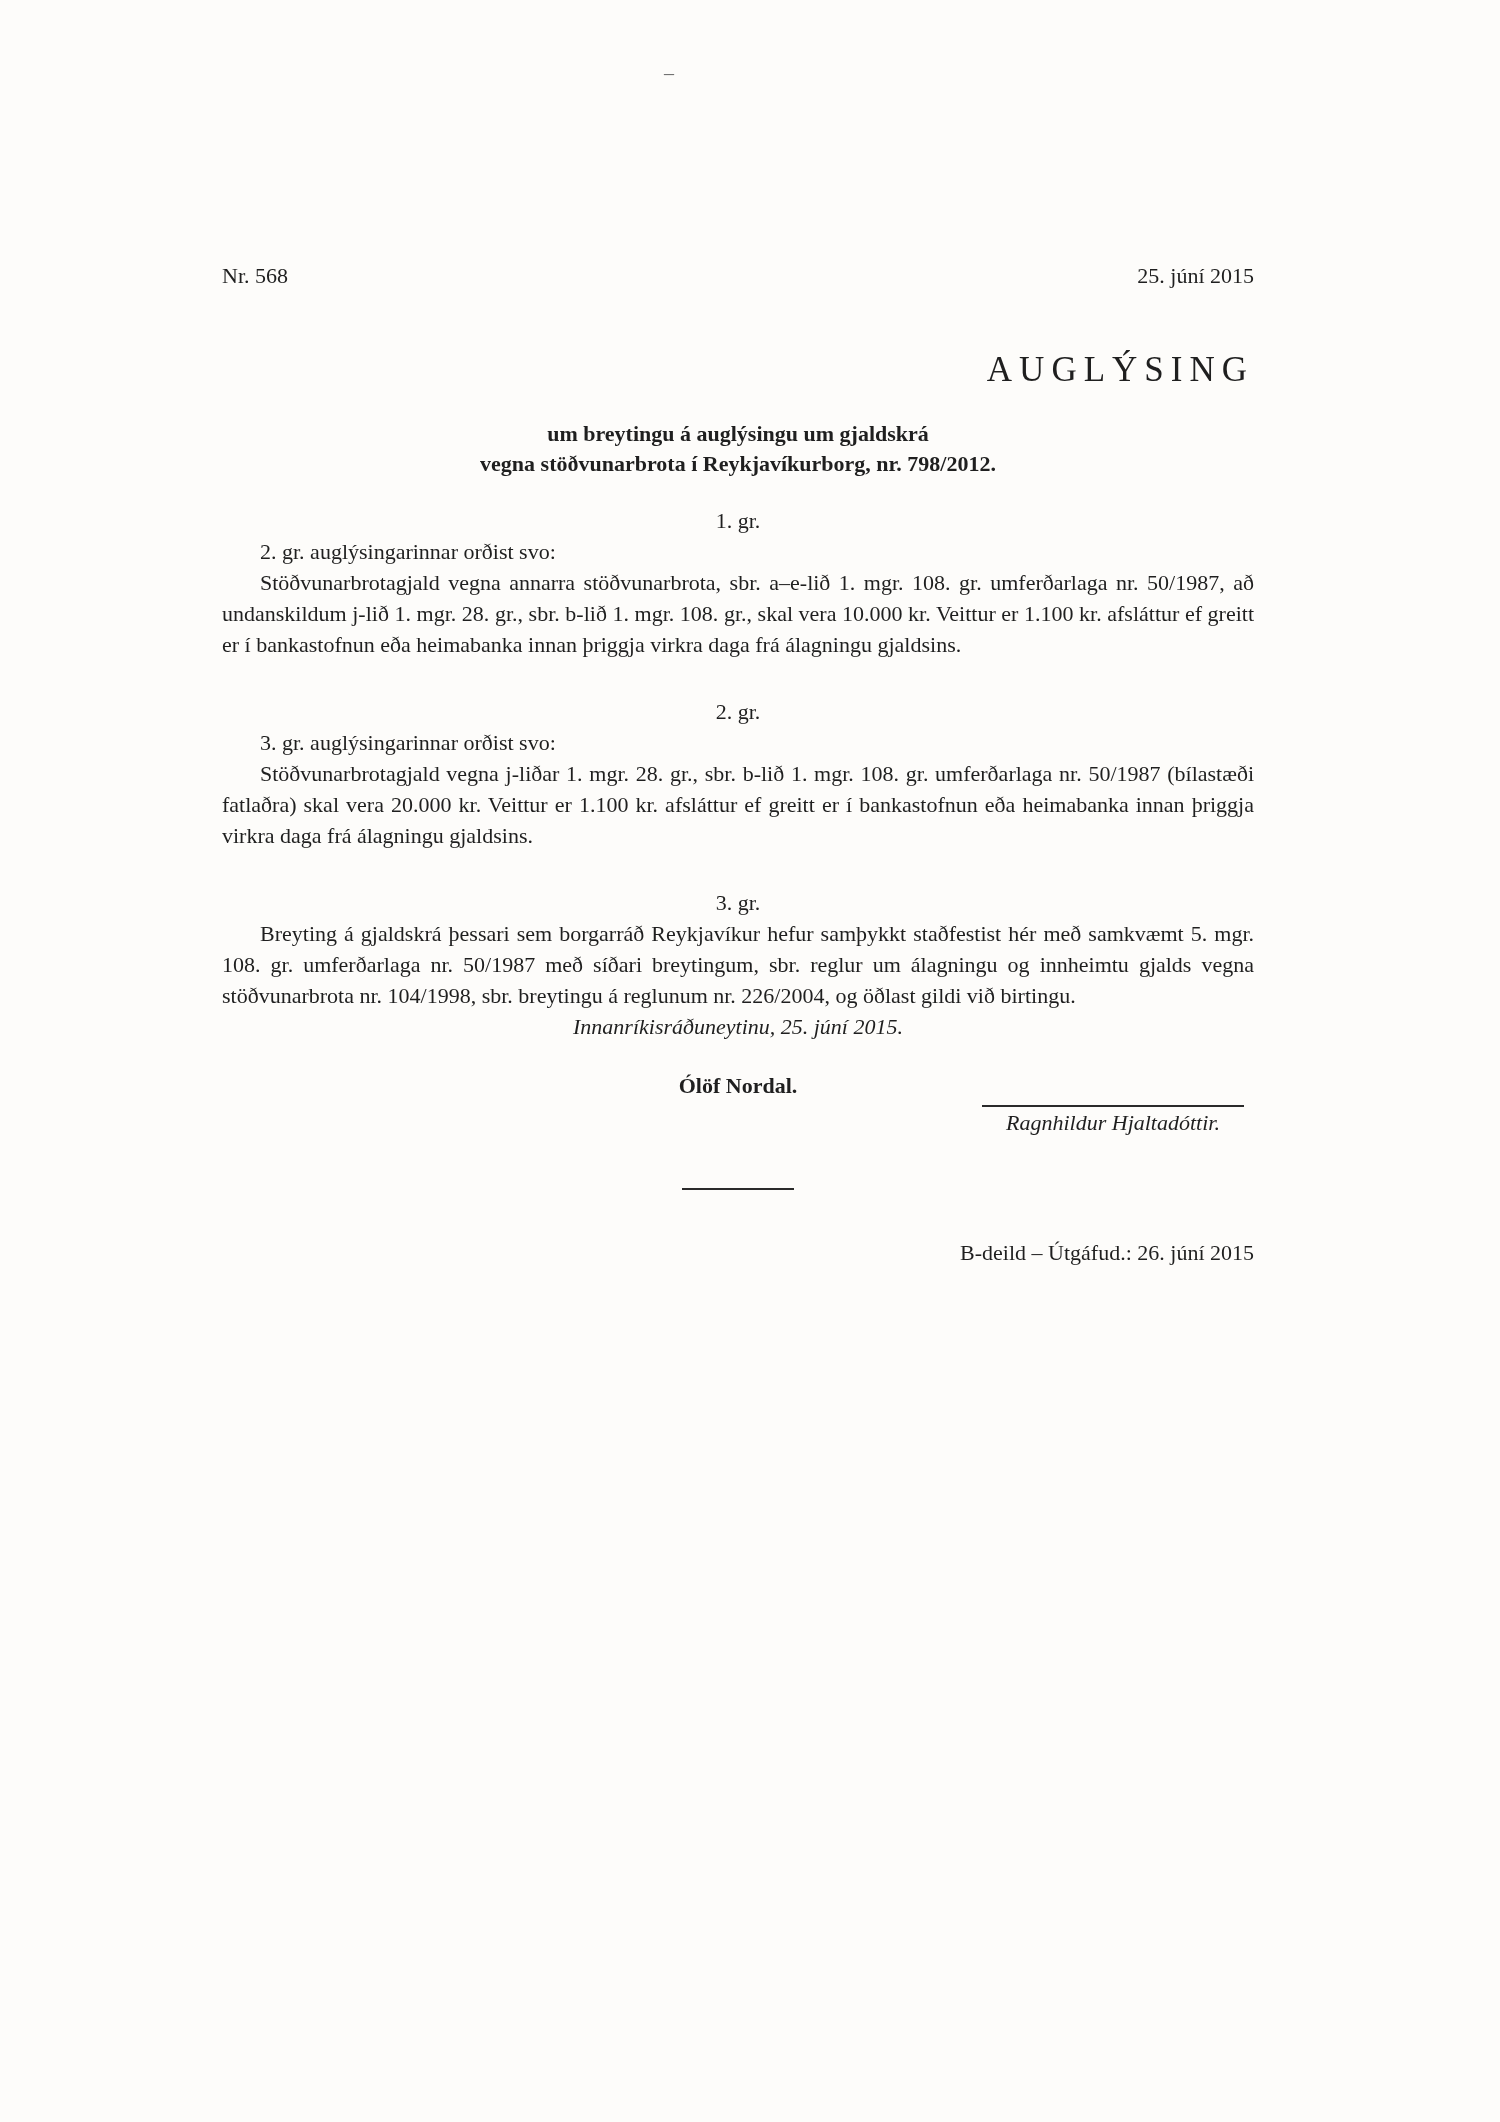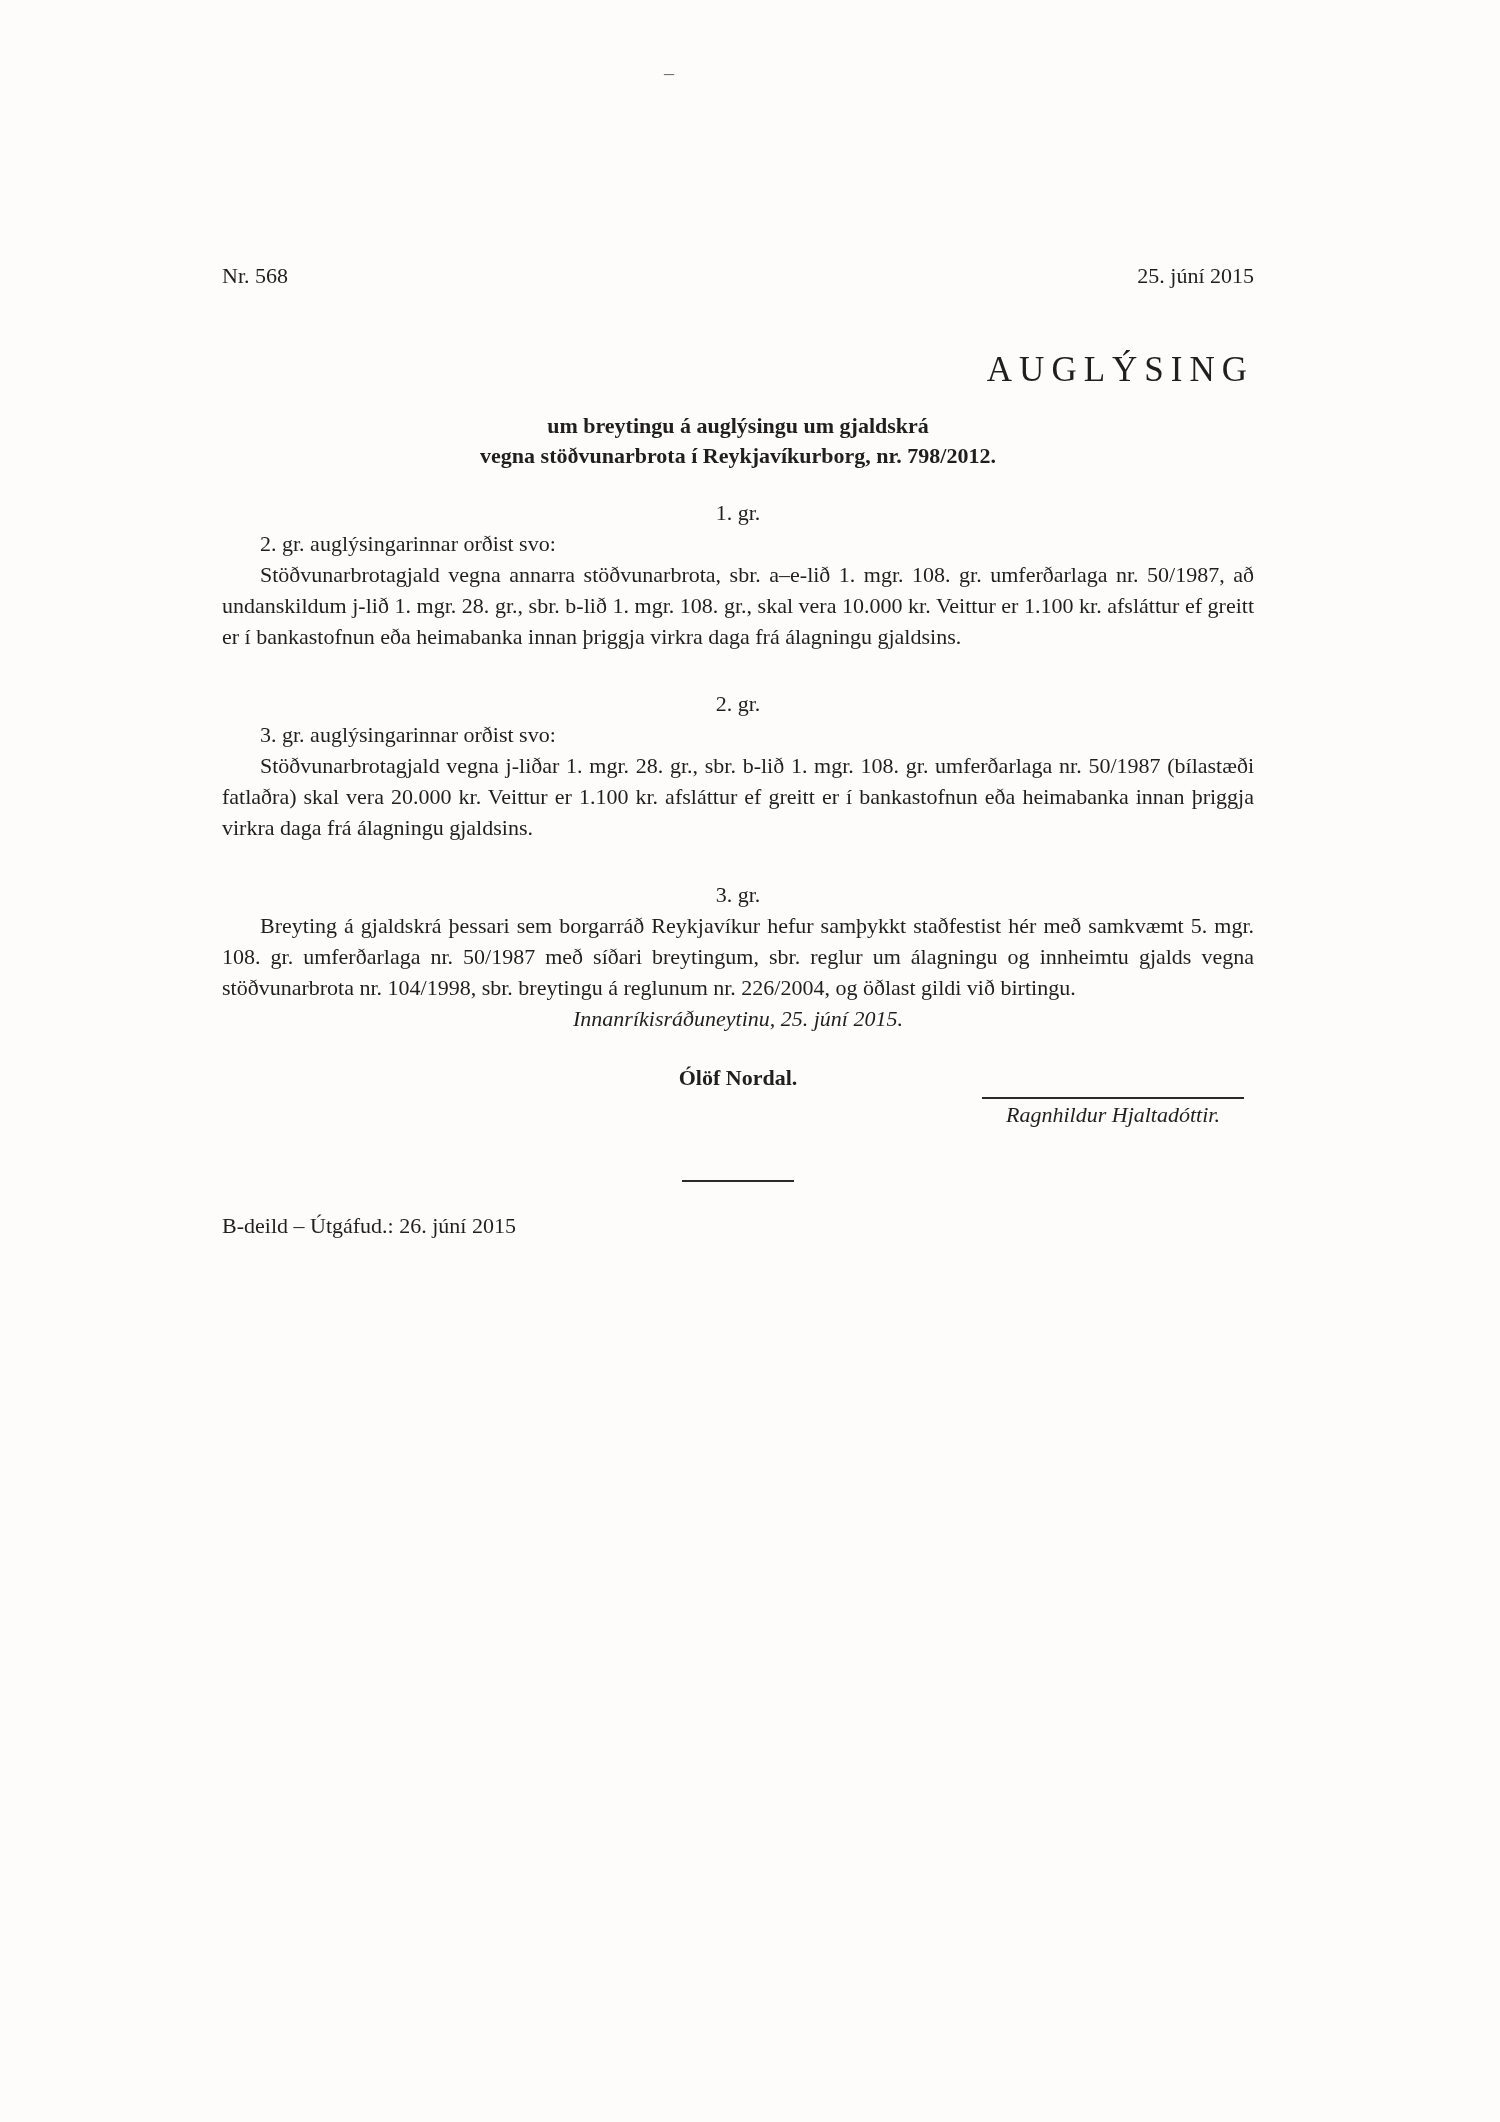--- a/index.html
+++ b/index.html
@@ -38,21 +38,21 @@
   }
   .title {
     margin: 60px 0 0 0;
     text-align: right;
     font-size: 35px;
     font-weight: 400;
     letter-spacing: 7px;
     line-height: 38px;
   }
   .subtitle {
-    margin-top: 22px;
+    margin-top: 30px;
     text-align: center;
     font-weight: bold;
     line-height: 30px;
   }
   .gr-heading {
     text-align: center;
     margin: 36px 0 0 0;
   }
   .gr-heading.first {
     margin-top: 26px;
@@ -88,22 +88,22 @@
     font-style: italic;
     padding-top: 0;
   }
   .divider {
     width: 112px;
     margin: 50px auto 0 auto;
     border-top: 2px solid #2a2a2a;
     height: 0;
   }
   .footer {
-    margin-top: 28px;
-    text-align: left;
+    margin-top: 47px;
+    text-align: right;
   }
 </style>
 </head>
 <body>
 
 <div class="page">
 
   <div class="artifact-dash">–</div>
 
   <div class="content">

